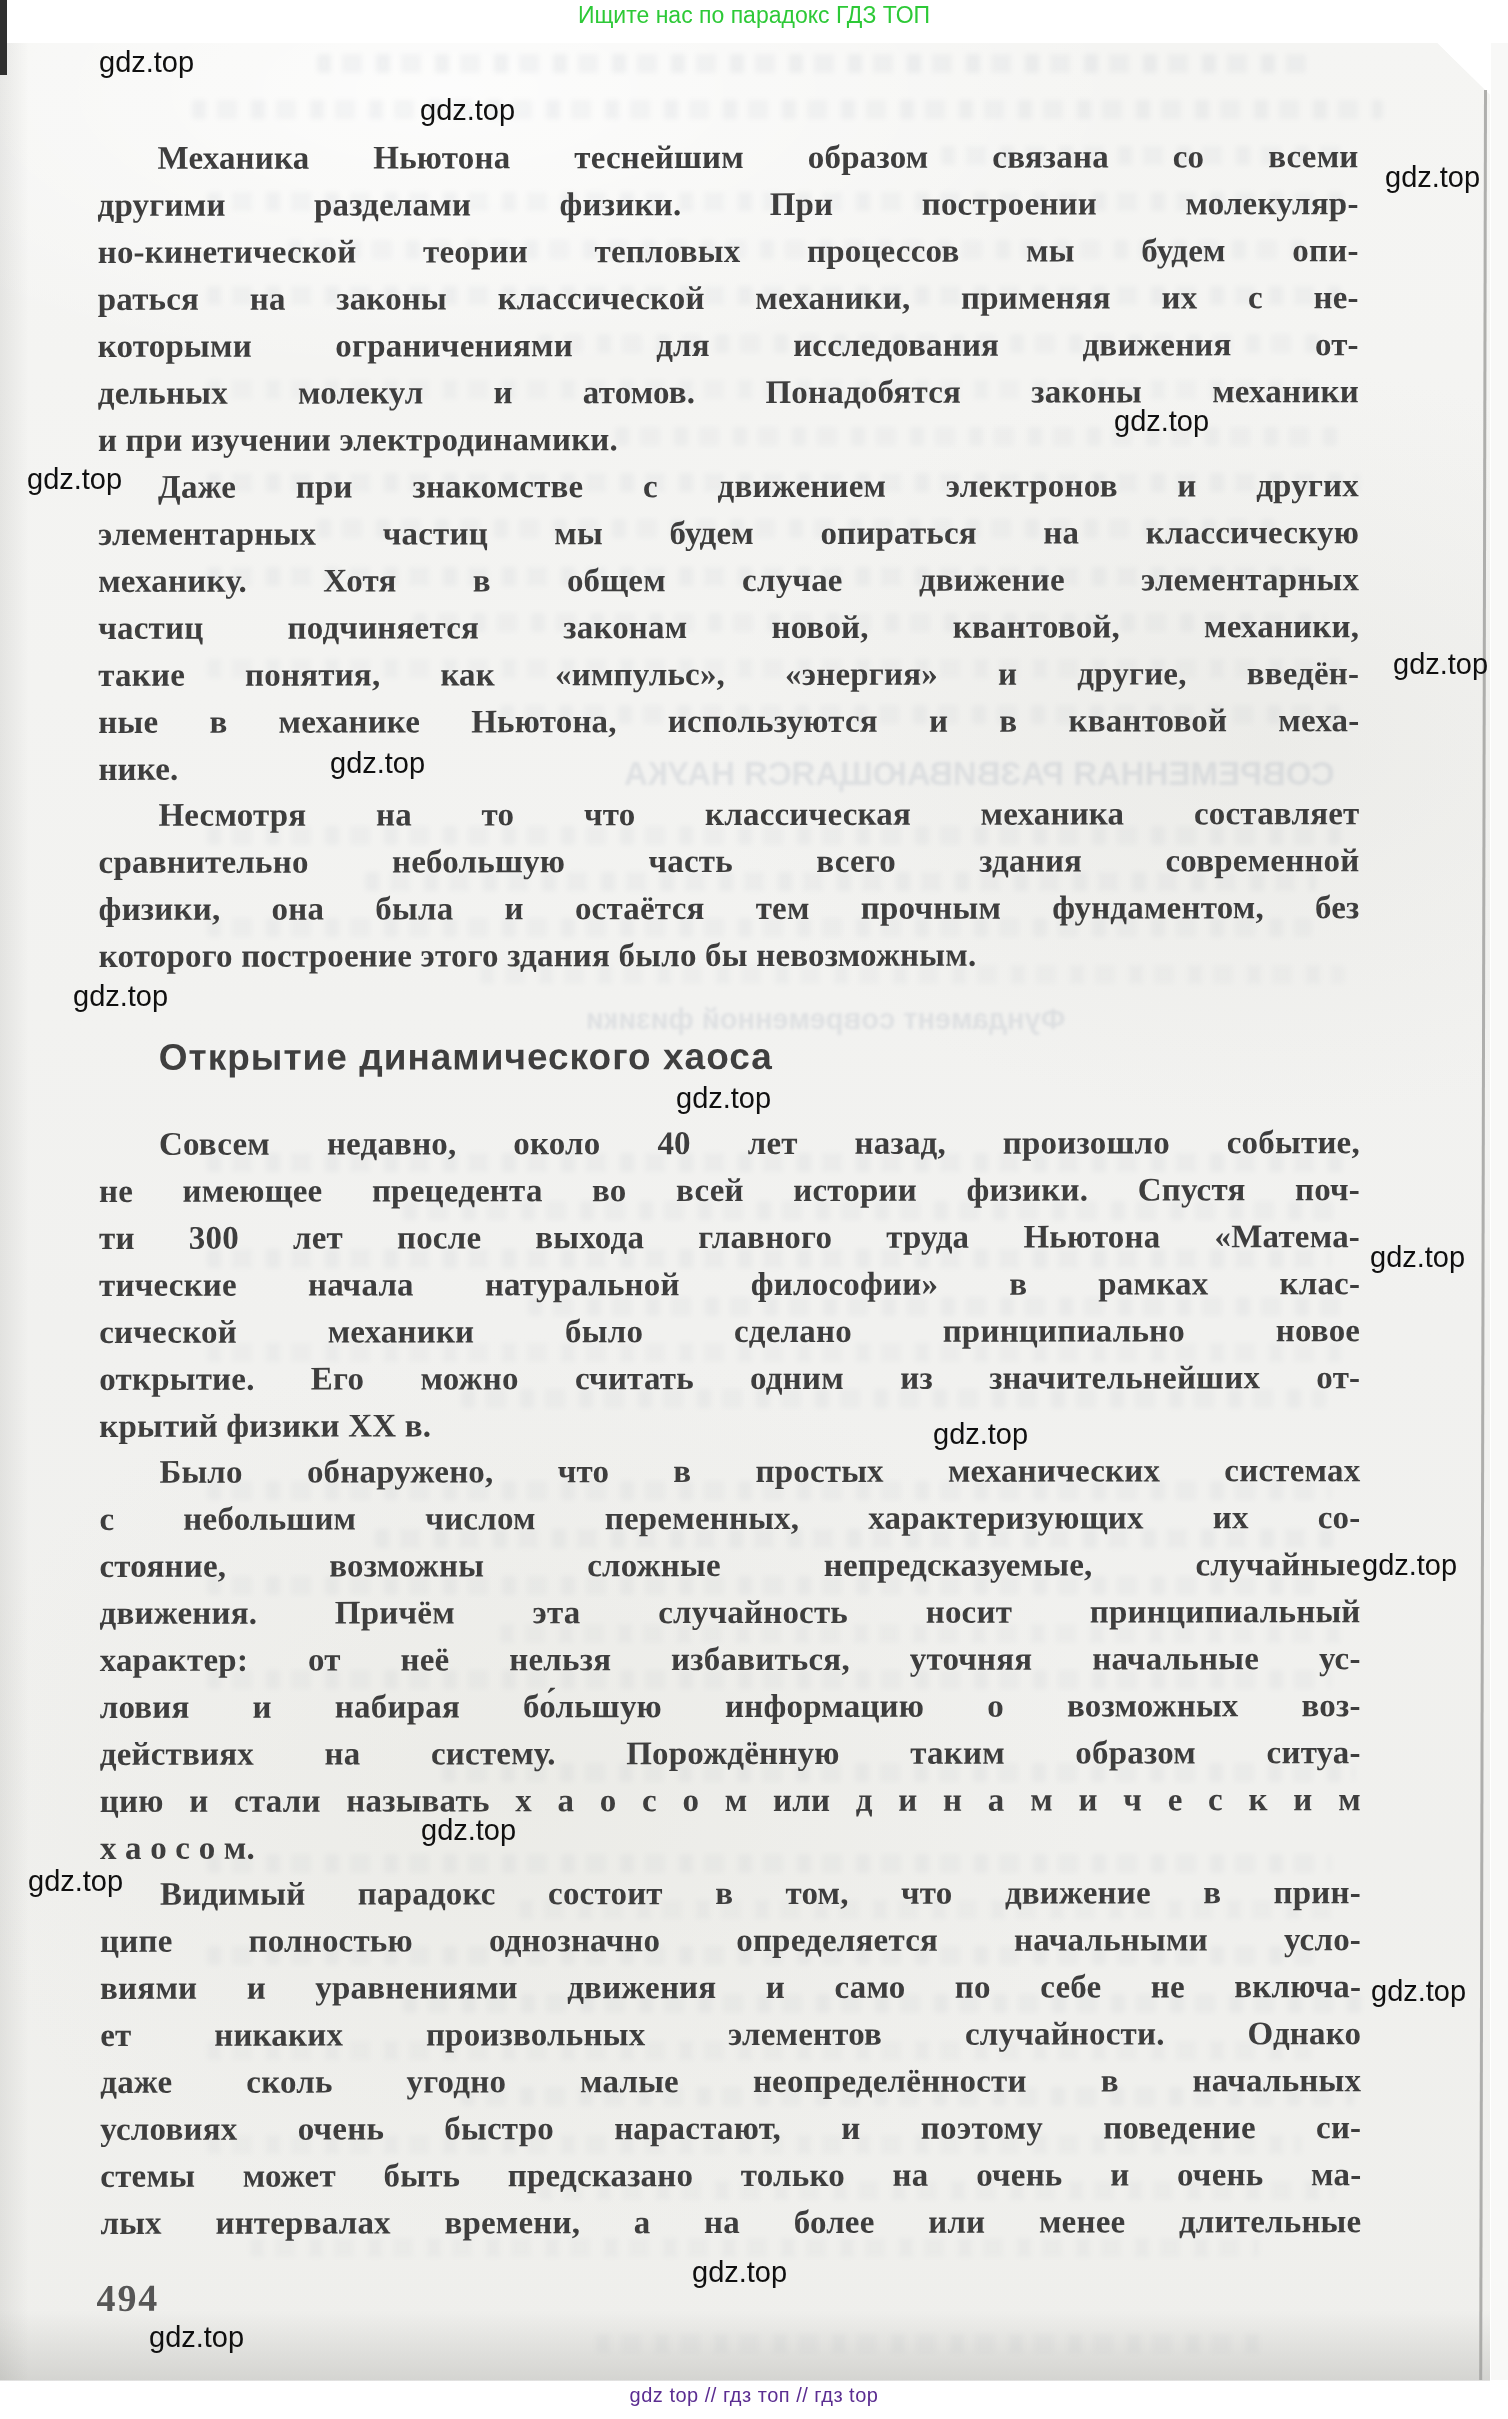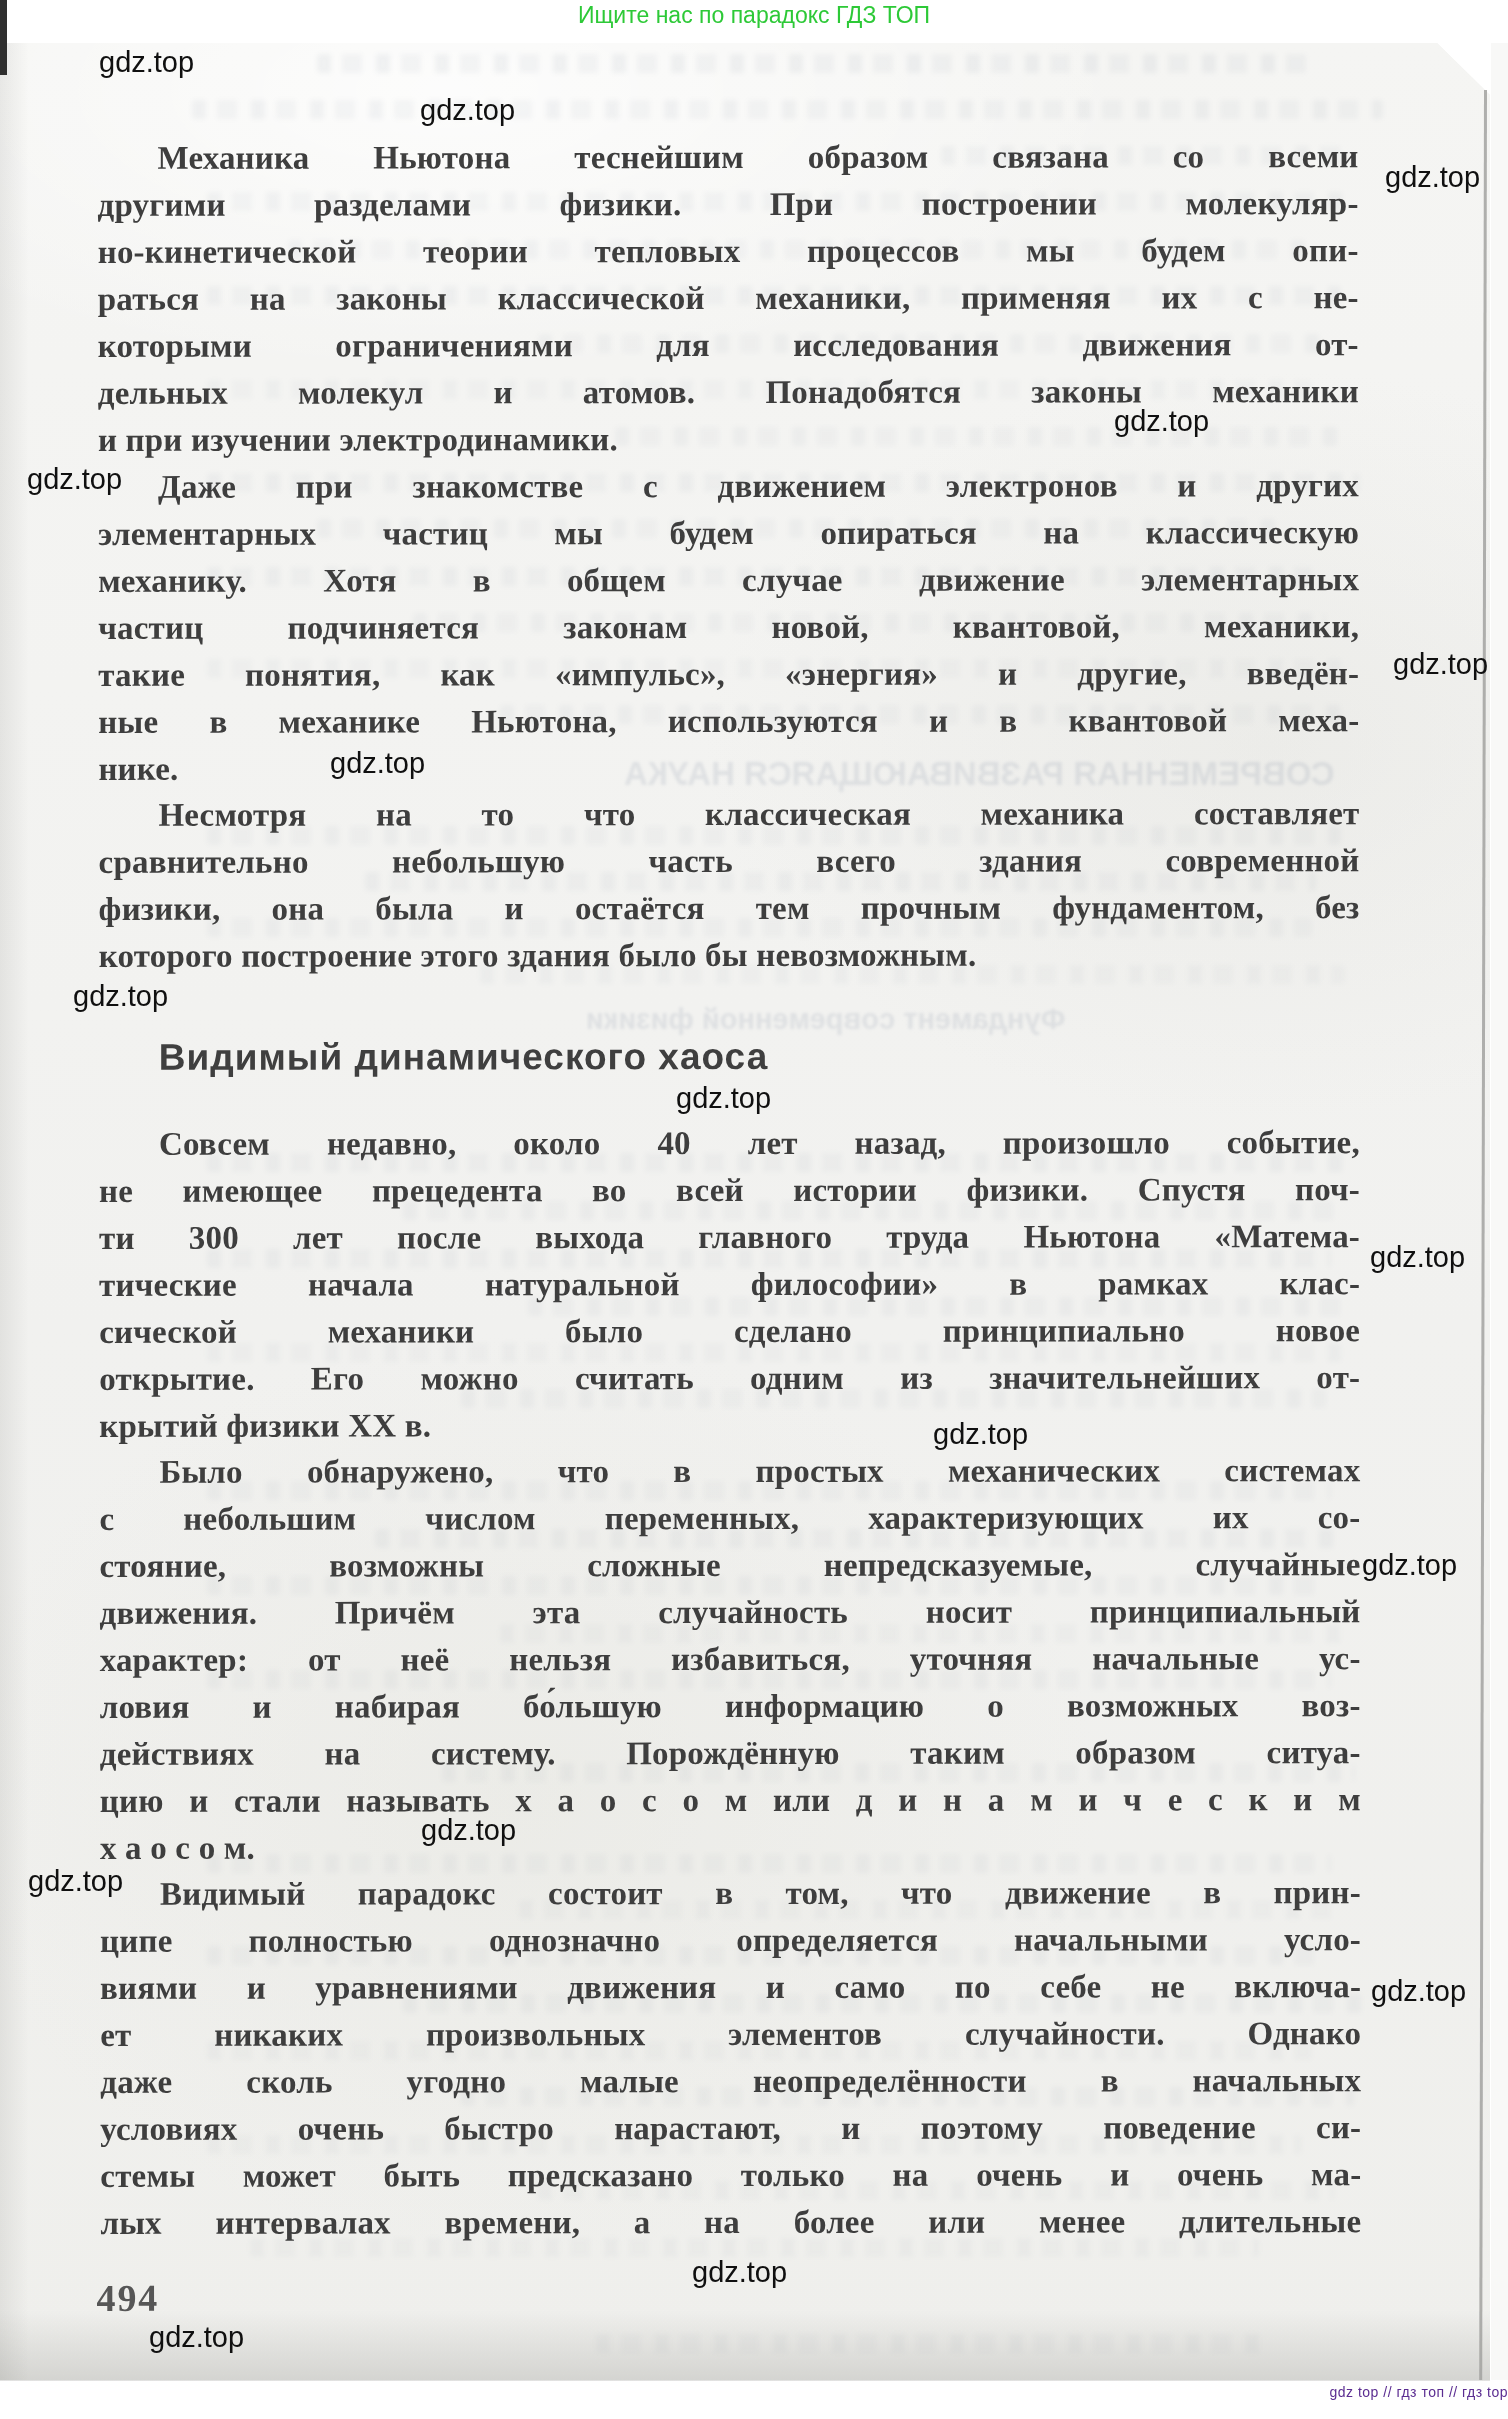--- a/index.html
+++ b/index.html
@@ -46,22 +46,22 @@
   .line.lastline{text-align-last:left;}
   .section-heading{position:absolute;left:159px;top:1036px;
     font-family:"Liberation Sans",sans-serif;font-weight:bold;font-size:37px;
     letter-spacing:1px;color:#3f3f3f;}
   .page-number{position:absolute;left:95px;top:2275px;
     font-family:"Liberation Serif",serif;font-weight:bold;font-size:38px;
     letter-spacing:1.9px;color:#565656;}
   
   .promo-banner{position:absolute;left:0;right:0;top:1.9px;text-align:center;
     font-size:23px;font-weight:normal;}
-  .footer-banner{position:absolute;left:0;right:0;top:2384px;text-align:right;
-    font-size:14px;letter-spacing:0.5px;font-weight:normal;}
+  .footer-banner{position:absolute;left:0;right:0;top:2384px;text-align:center;
+    font-size:20px;letter-spacing:0.5px;font-weight:normal;}
   .wm{position:absolute;font-family:"Liberation Sans",sans-serif;font-size:29px;
     color:#101010;white-space:nowrap;}
 </style>
 </head>
 <body>
 
 <div class="page-sheet"></div>
 <div class="left-shade"></div>
 <div class="bottom-shadow"></div>
 <div class="page-right-edge"></div>
@@ -108,21 +108,21 @@
     <div class="bleed-stripe" style="left: 403px; top: 1994px; width: 961px; opacity: 0.07;"></div>
     <div class="bleed-stripe" style="left: 207px; top: 2041px; width: 1105px; opacity: 0.06;"></div>
     <div class="bleed-stripe" style="left: 461px; top: 2087px; width: 893px; opacity: 0.07;"></div>
     <div class="bleed-stripe" style="left: 207px; top: 2135px; width: 1095px; opacity: 0.06;"></div>
     <div class="bleed-stripe" style="left: 538px; top: 2181px; width: 797px; opacity: 0.06;"></div>
     <div class="bleed-stripe" style="left: 250px; top: 2238px; width: 1009px; opacity: 0.06;"></div>
     <div class="bleed-stripe" style="left: 596px; top: 2334px; width: 672px; opacity: 0.06;"></div>
   </div>
 
 <div class="text-layer">
-  <div class="section-heading">Видимый динамического хаоса</div>
+  <div class="section-heading">Открытие динамического хаоса</div>
   <div class="page-number">494</div>
 <div class="para" style="top: 134px;">
       <div class="line indent">Механика Ньютона теснейшим образом связана со всеми</div>
       <div class="line">другими разделами физики. При построении молекуляр-</div>
       <div class="line">но-кинетической теории тепловых процессов мы будем опи-</div>
       <div class="line">раться на законы классической механики, применяя их с не-</div>
       <div class="line">которыми ограничениями для исследования движения от-</div>
       <div class="line">дельных молекул и атомов. Понадобятся законы механики</div>
       <div class="line lastline">и при изучении электродинамики.</div>
     </div>

